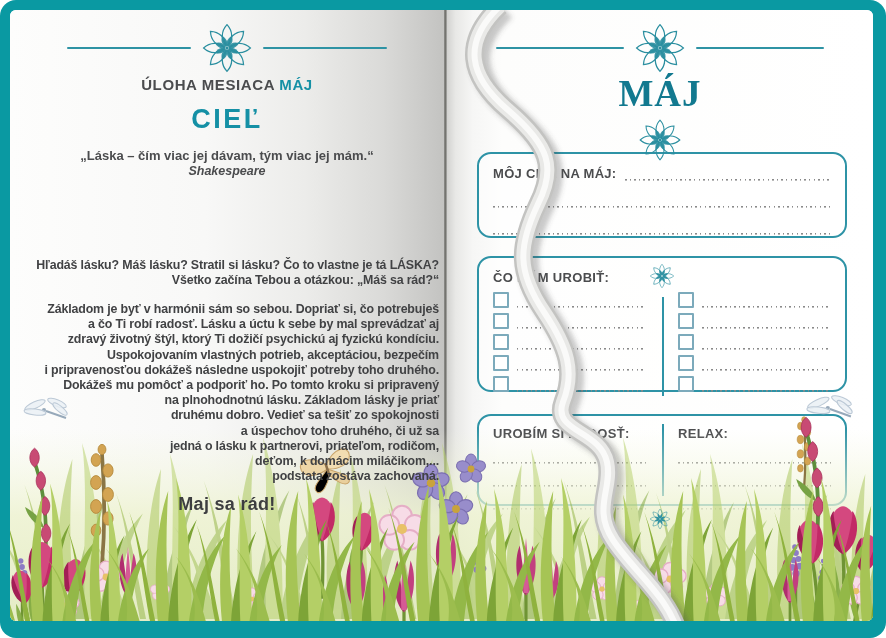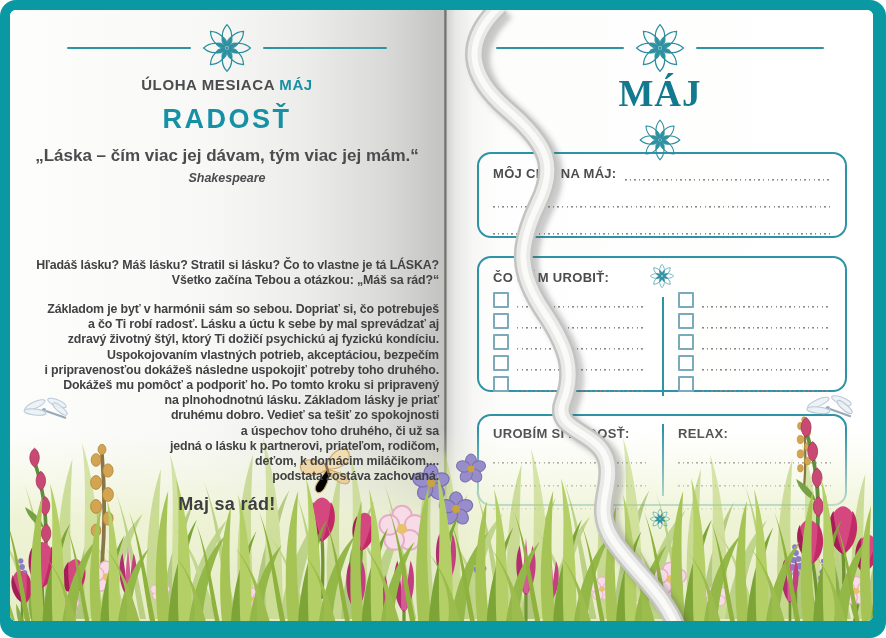--- a/index.html
+++ b/index.html
@@ -23,24 +23,24 @@
   .m52{width:52px;height:52px;}
   .m44{width:44px;height:44px;}
   .m26{width:26px;height:26px;}
   .m22{width:22px;height:22px;}
 
   
   .lp-txt{position:absolute;left:5px;right:5px;text-align:center;color:#454648;}
   .kicker{font-size:15px;font-weight:bold;letter-spacing:.6px;color:#4b4c4e;}
   .kicker .month{color:#1590a5;}
   .big-title{font-size:27px;font-weight:bold;letter-spacing:2.5px;color:#1590a5;}
-  .quote{font-size:17px;line-height:15px;font-weight:bold;white-space:pre-line;}
+  .quote{font-size:13px;line-height:15px;font-weight:bold;white-space:pre-line;}
   .quote.dark{color:#4b4c4e;}
   .quote.teal{color:#1b93a4;}
-  .q-author{font-size:12.5px;line-height:15px;font-weight:bold;font-style:italic;margin-top:8px;}
+  .q-author{font-size:12.5px;line-height:15px;font-weight:bold;font-style:italic;margin-top:1px;}
   .bodytxt{font-size:12.4px;line-height:15.2px;letter-spacing:-.15px;white-space:pre-line;color:#414244;font-weight:bold;text-align:right;}
   .closing{font-size:18px;font-weight:bold;color:#3d3e40;letter-spacing:.3px;}
 
   
   .month-title{position:absolute;left:0;right:0;text-align:center;
      font-family:"Liberation Serif","DejaVu Serif",serif;font-weight:bold;
      font-size:37px;letter-spacing:1px;color:#12798f;}
   .rbox{position:absolute;left:30px;width:370px;border:2px solid #2e93a6;border-radius:14px;
      background:rgba(255,255,255,.55);box-sizing:border-box;}
   .boxlabel{font-size:13px;font-weight:bold;color:#4b4c4e;letter-spacing:.3px;white-space:nowrap;}
@@ -110,21 +110,21 @@
         <svg class="mandala m52" viewBox="-50 -50 100 100">
             <use href="#mandala-sym"></use>
           </svg>
         <div class="orn-line" style="width:124px"></div>
       </div>
 
       <div class="lp-txt kicker z-txt" style="top:66px">
         <span>ÚLOHA MESIACA </span><span class="month">MÁJ</span>
       </div>
 
-      <div class="lp-txt big-title z-txt" style="top:94px">RADOSŤ</div>
+      <div class="lp-txt big-title z-txt" style="top:94px">CIEĽ</div>
 
       <div class="lp-txt z-txt" style="top:138px">
         <div class="quote dark">„Láska – čím viac jej dávam, tým viac jej mám.“</div>
         <div class="q-author" style="color:#4b4c4e">Shakespeare</div>
       </div>
 
       <div class="lp-txt z-txt" style="top:186px">
       </div>
 
       <div class="lp-txt bodytxt z-txt" style="top:248px">Hľadáš lásku? Máš lásku? Stratil si lásku? Čo to vlastne je tá LÁSKA?

